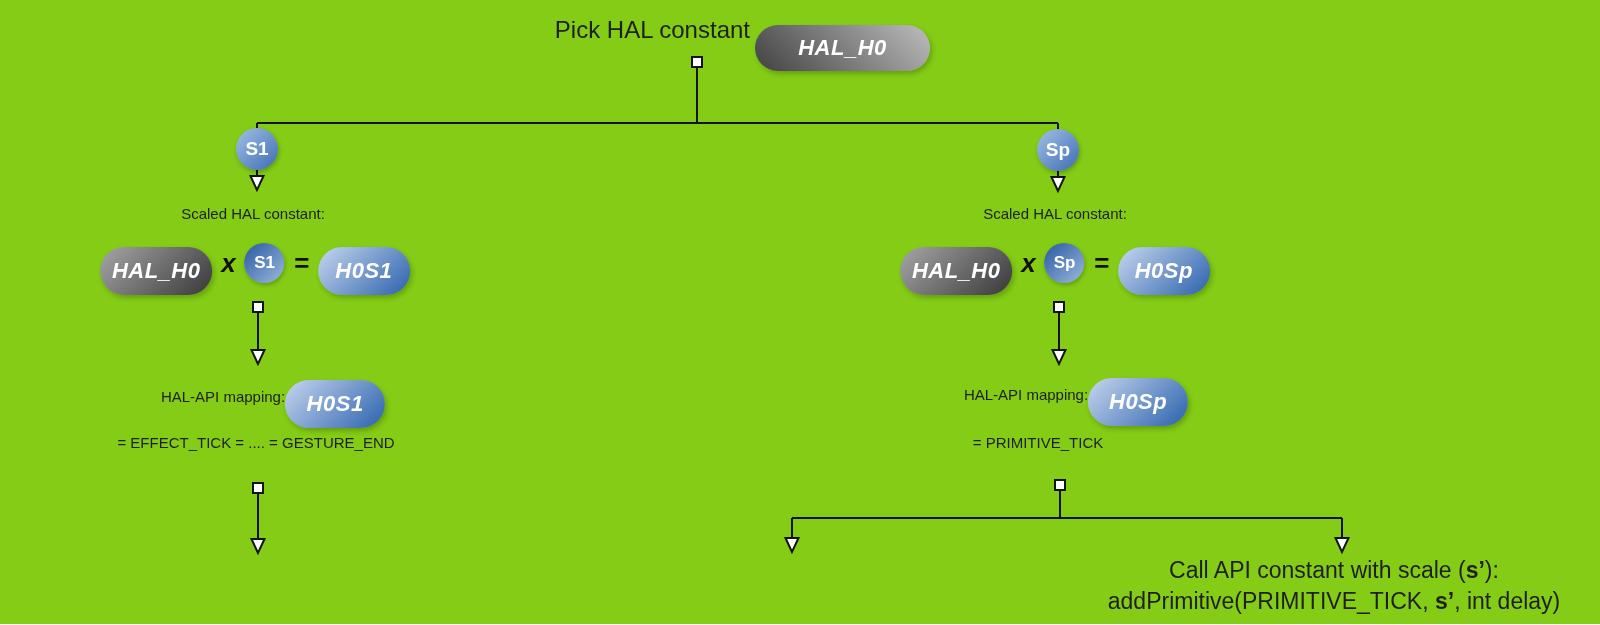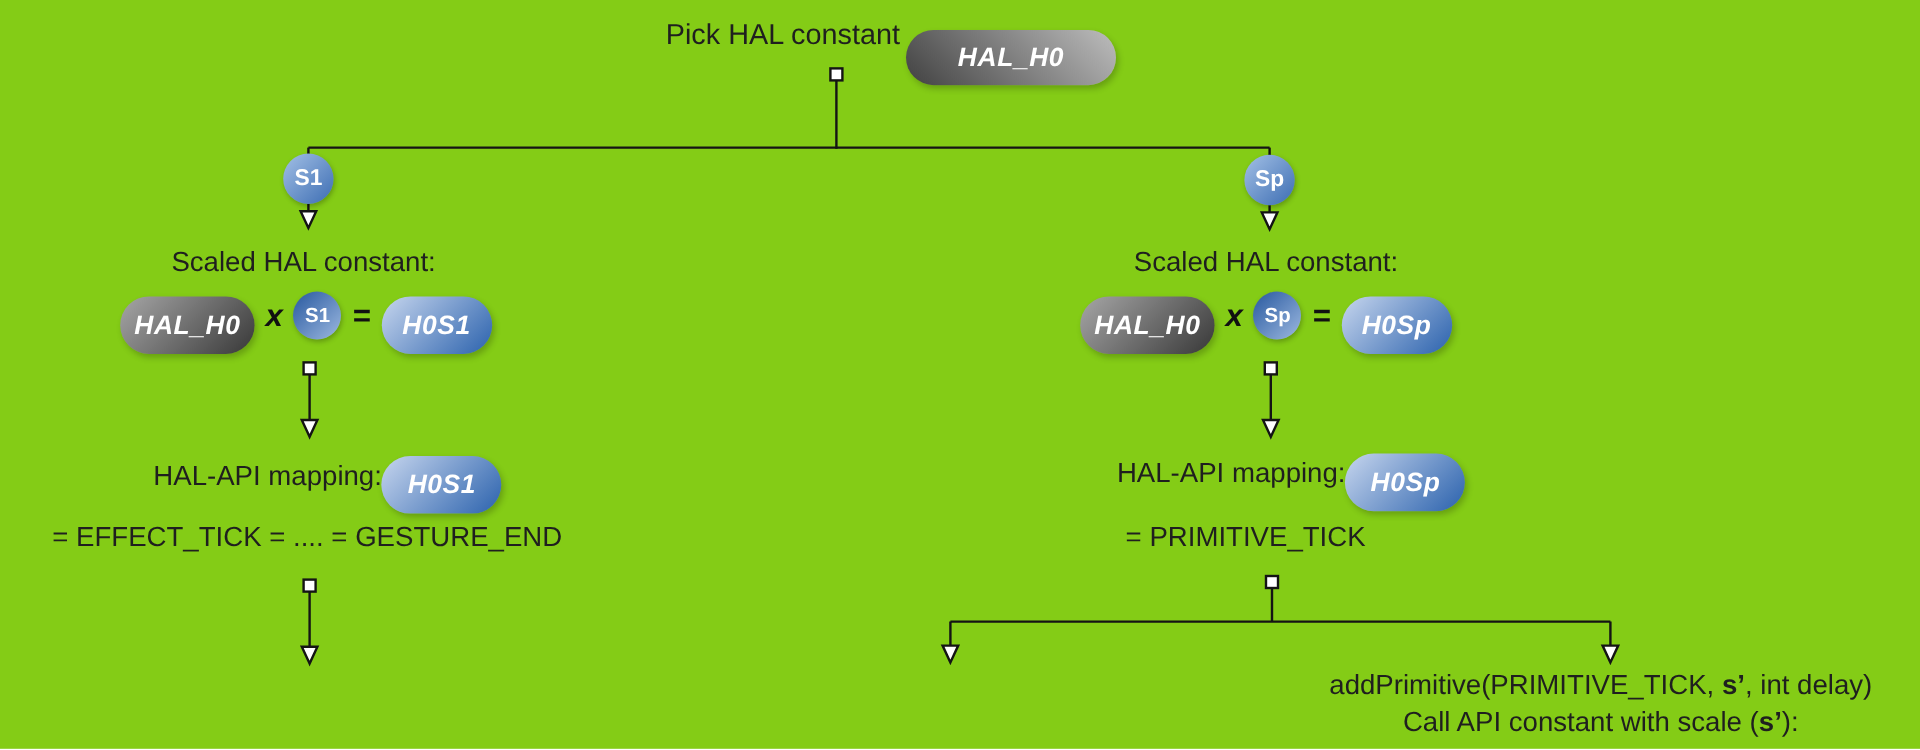--- a/index.html
+++ b/index.html
@@ -10,21 +10,21 @@
   }
   *{margin:0;padding:0;box-sizing:border-box;}
   body{background:#fff;}
   .canvas{
     position:relative;width:1600px;height:624px;background:#84cc16;overflow:hidden;
     font-family:"Liberation Sans",sans-serif;color:var(--ink);
   }
   .abs{position:absolute;}
   .cx{transform:translateX(-50%);}
   .nowrap{white-space:nowrap;}
-  .txt{font-size:23px;}
+  .txt{font-size:15px;}
   .pill{
     border-radius:999px;color:#fff;font-weight:700;font-style:italic;
     display:flex;align-items:center;justify-content:center;letter-spacing:.5px;
     box-shadow:2px 3px 5px rgba(0,0,0,.22);
     margin-top:16px;
   }
   .pill.gray-root{background:linear-gradient(45deg,#414141,#bdbdbd);}
   .pill.gray{background:linear-gradient(135deg,#a6a6a6,#383838);}
   .pill.blue{background:linear-gradient(135deg,var(--blue-light),var(--blue-dark));}
   .circle{
@@ -112,17 +112,17 @@
     <span class="txt nowrap">HAL-API mapping:</span>
     <span class="pill blue" style="width:100px;height:48px;font-size:22px;">H0Sp</span>
   </div>
 
   <div class="abs cx nowrap txt" style="left:1038px;top:434px;">= PRIMITIVE_TICK</div>
   <div class="abs cx nowrap txt" style="left:256px;top:434px;">= EFFECT_TICK = .... = GESTURE_END</div>
 
 
 
   <div class="abs cx callout" style="left:1334px;top:555px;">
+    <div><span>Call API constant with scale (</span><b>s’</b><span>):</span></div>
     <div><span>addPrimitive(PRIMITIVE_TICK, </span><b>s’</b><span>, int delay)</span></div>
-    <div><span>Call API constant with scale (</span><b>s’</b><span>):</span></div>
   </div>
 
 </div>
 
 </body></html>

